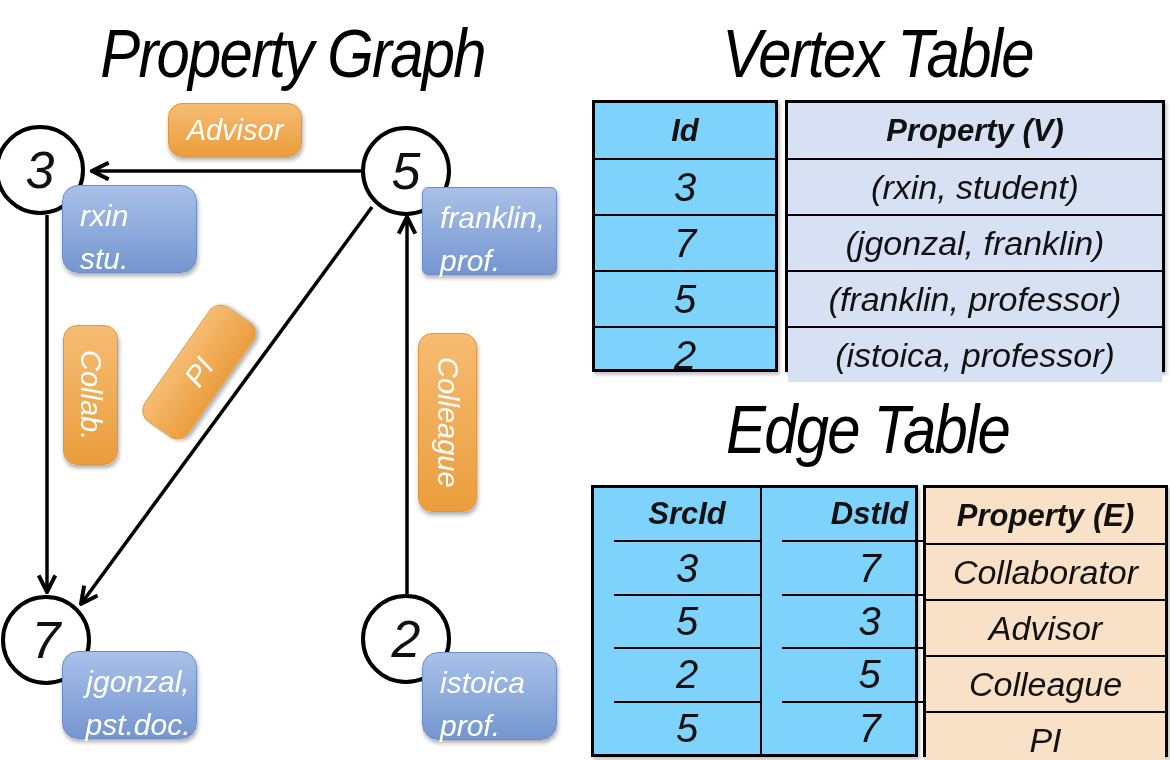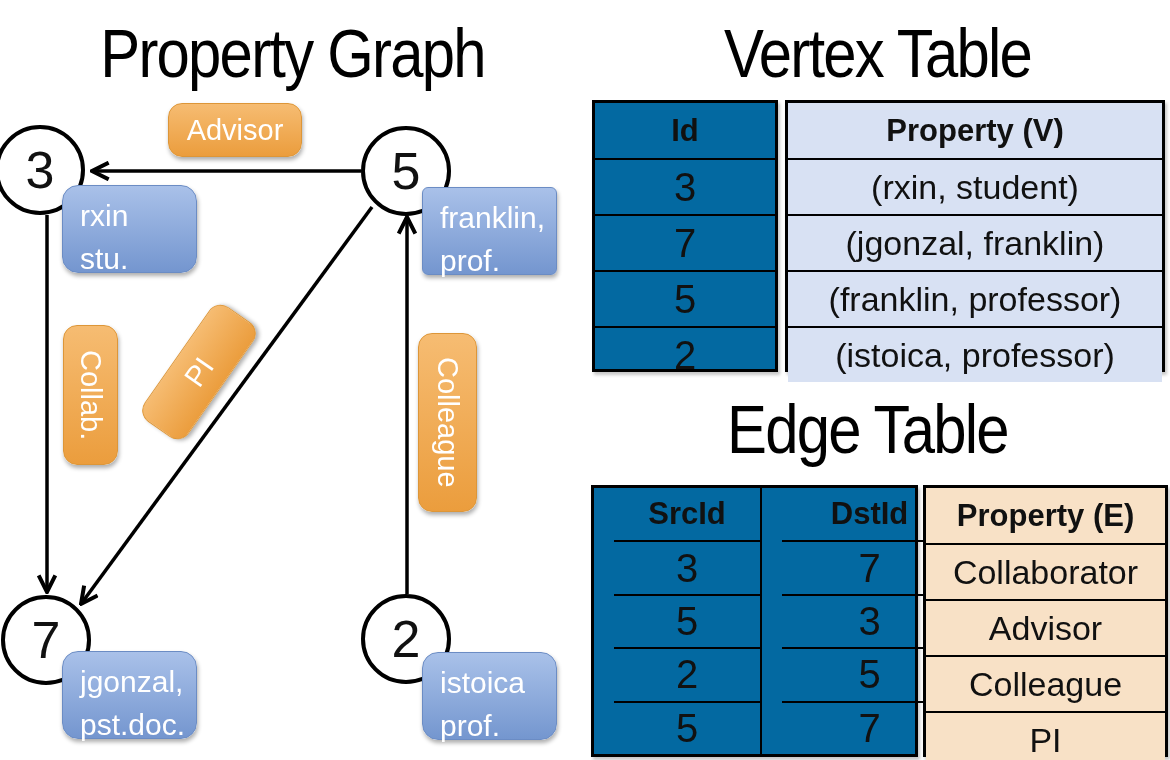--- a/index.html
+++ b/index.html
@@ -1,18 +1,18 @@
 <!DOCTYPE html>
 <html><head>
 <meta charset="utf-8">
 <style>
   html,body{margin:0;padding:0;background:#fff;}
   #stage{
     position:relative;width:1170px;height:760px;background:#ffffff;
-    overflow:hidden;font-family:"Liberation Sans",sans-serif;color:#111;
+    overflow:hidden;font-family:"Liberation Sans",sans-serif;color:#111;font-style:italic;
   }
   
   .big-title{
     position:absolute;text-align:center;font-size:68px;font-weight:300;
     letter-spacing:-2px;color:#000;transform:scaleX(0.88);white-space:nowrap;
   }
   #title-graph{left:0;top:14px;width:585px;}
   #title-vertex{left:585px;top:14px;width:585px;}
   #title-edge{left:585px;top:390px;width:565px;}
   
@@ -37,21 +37,21 @@
     color:#fff;font-size:29px;font-weight:300;
     display:flex;align-items:center;justify-content:center;
   }
   .epill.vert{writing-mode:vertical-rl;}
   #pill-advisor{left:168px;top:103px;width:134px;height:54px;}
   #pill-collab{left:63px;top:325px;width:55px;height:140px;}
   #pill-colleague{left:418px;top:333px;width:59px;height:179px;}
   #pill-pi{left:129px;top:345px;width:140px;height:54px;transform:rotate(-55deg);}
   
   .tblock{
-    position:absolute;border:3px solid #000;box-sizing:border-box;background:#0369a1;
+    position:absolute;border:3px solid #000;box-sizing:border-box;background:#7dd3fc;
     box-shadow:2px 3px 3px rgba(0,0,0,0.22);
   }
   .trow{
     height:54px;border-top:2.5px solid #000;display:flex;align-items:center;
     justify-content:center;font-size:40px;font-weight:300;color:#111;
   }
   .trow.hdr{height:55px;border-top:none;font-size:31px;font-weight:700;}
   .trow.prop{font-size:34px;}
   .fill-blue{background:#d8e1f3;}
   .fill-tan{background:#f8e1c6;}
@@ -98,21 +98,21 @@
     </div>
 
   <div class="vbox" style="left:62px;top:185px;">
     <div>rxin</div>
     <div>stu.</div>
   </div>
   <div class="vbox" style="left:422px;top:187px;border-radius:6px;">
     <div>franklin,</div>
     <div>prof.</div>
   </div>
-  <div class="vbox" style="left:62px;top:651px;">
+  <div class="vbox" style="left:62px;top:651px;text-align:center;">
     <div>jgonzal,</div>
     <div>pst.doc.</div>
   </div>
   <div class="vbox" style="left:422px;top:652px;">
     <div>istoica</div>
     <div>prof.</div>
   </div>
 
   <div class="epill" id="pill-advisor">Advisor</div>
   <div class="epill vert" id="pill-collab">Collab.</div>

